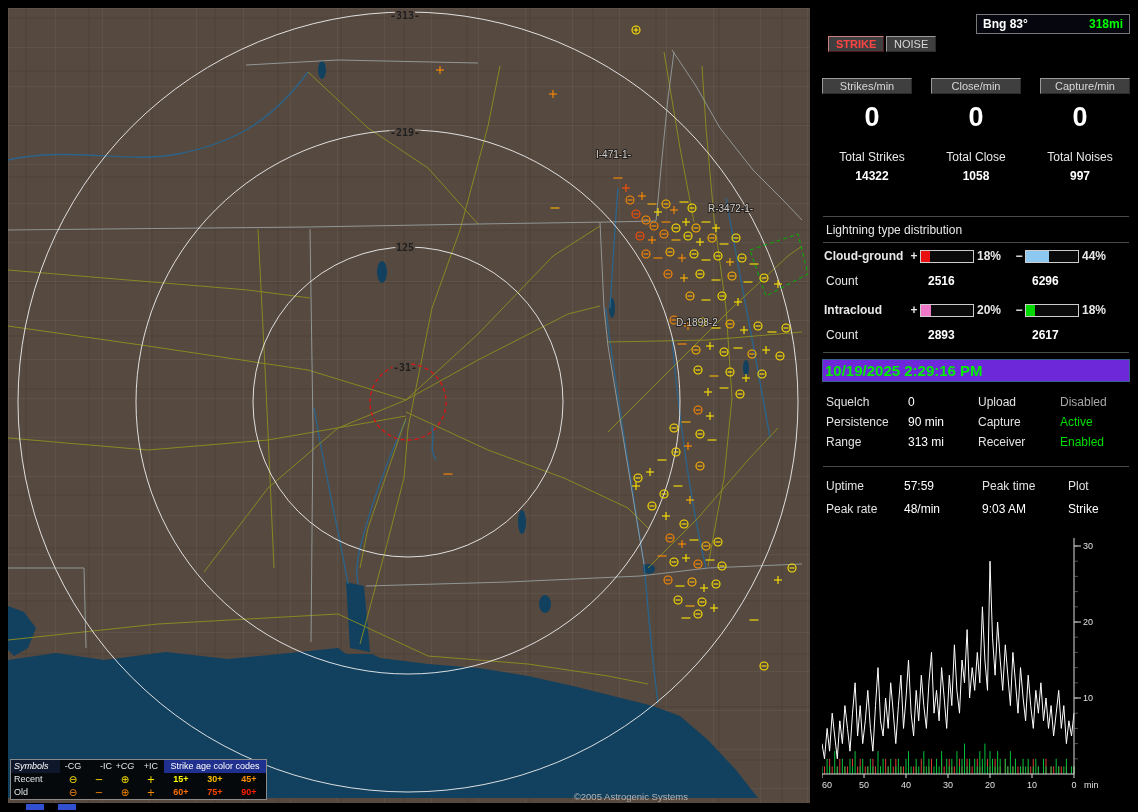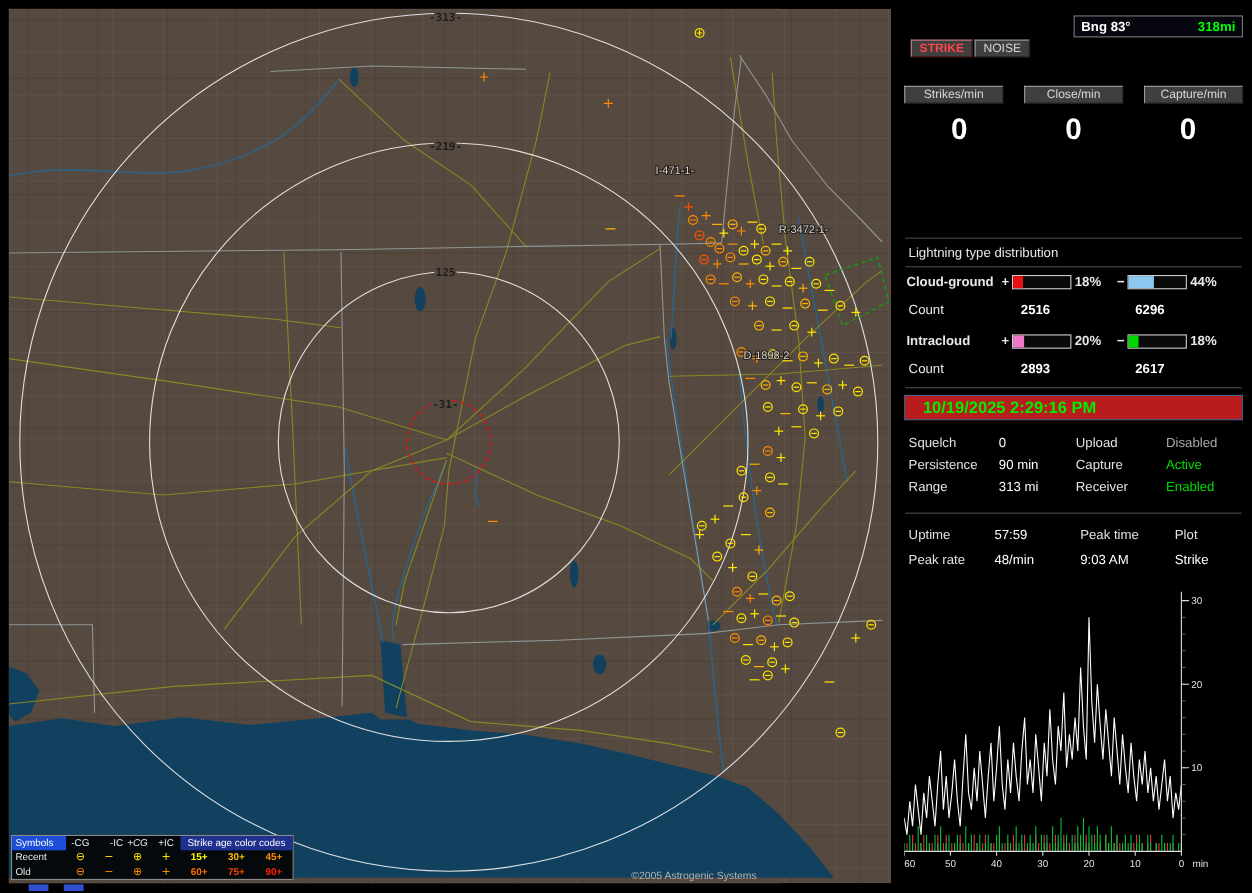--- a/index.html
+++ b/index.html
@@ -16,21 +16,21 @@
   #map-copyright{position:absolute;right:22px;top:783px;font-size:9.5px;color:#b4b4b4;}
 
   
   #legend{position:absolute;left:2px;top:751px;background:rgba(4,4,4,.92);
           border:1px solid #8a8a8a;font-size:9px;line-height:13px;color:#e6e6e6;}
   .lg-row{display:flex;height:13px;align-items:center;}
   .lg-cell{text-align:center;overflow:hidden;white-space:nowrap;}
   .lg-name{width:46px;text-align:left;padding-left:3px;}
   .lg-sym{width:26px;font-family:"DejaVu Sans",sans-serif;font-size:10px;}
   .lg-age{width:34px;font-weight:bold;}
-  .lg-title{background:#1d4ed8;color:#fff;}
+  .lg-title{background:#0f172a;color:#fff;font-style:italic;}
   .lg-agetitle{width:102px;background:#20308e;color:#fff;}
 
   
   #panel{position:absolute;left:820px;top:8px;width:312px;height:796px;background:#000;font-size:12px;}
   .abs{position:absolute;margin-top:20px;}
   .btn{background:#3f3f3f;border:1px solid;border-color:#9a9a9a #2b2b2b #2b2b2b #9a9a9a;
        color:#d8d8d8;font:11px "Liberation Sans",sans-serif;padding:1px 7px;cursor:default;}
   #strike-btn{color:#ff4444;font-weight:bold;border-color:#c97d7d #4d1616 #4d1616 #c97d7d;}
   #bng-box{position:absolute;right:2px;top:6px;width:140px;height:18px;border:1px solid #787878;
            background:#06060f;display:flex;justify-content:space-between;align-items:center;
@@ -54,22 +54,22 @@
   .dist-label{width:84px;font-weight:bold;}
   .sign{width:12px;text-align:center;font-weight:bold;}
   .bar{width:52px;height:11px;border:1px solid #cdcdcd;background:#0a0a0a;position:relative;}
   .bar i{position:absolute;left:0;top:0;bottom:0;}
   .pct{width:36px;font-weight:bold;padding-left:3px;}
   .count-row{left:6px;right:0;height:14px;}
   .count-row .cl{position:absolute;left:0;}
   .count-row .c1{position:absolute;left:102px;font-weight:bold;color:#fff;}
   .count-row .c2{position:absolute;left:206px;font-weight:bold;color:#fff;}
 
-  #date-box{top:331px;left:2px;right:2px;height:21px;border:1px solid #3a618d;background:#b91c1c;
-            color:#00ee00;font-weight:bold;font-size:15px;line-height:21px;padding-left:16px;}
+  #date-box{top:331px;left:2px;right:2px;height:21px;border:1px solid #3a618d;background:#6d28d9;
+            color:#00ee00;font-weight:bold;font-size:15px;line-height:21px;padding-left:2px;}
 
   #status-grid{top:364px;left:6px;right:2px;display:grid;
                grid-template-columns:82px 70px 82px auto;grid-auto-rows:20px;align-items:center;}
   .s-label{color:#e2e2e2;} .s-val{color:#fff;}
 
   #session-grid{top:446px;left:6px;right:2px;display:grid;
                 grid-template-columns:78px 78px 86px auto;grid-auto-rows:23px;align-items:center;}
   #trend-label-row{top:502px;left:6px;}
   #trend-label-row span{margin-right:22px;}
 
@@ -693,20 +693,34 @@
     <button class="btn">Close/min</button>
     <button class="btn">Capture/min</button>
   </div>
 
   <div id="zero-row" class="abs">
     <div>0</div>
     <div>0</div>
     <div>0</div>
   </div>
 
+  <div id="totals-row" class="abs">
+    <div class="tot">
+        <div class="tlabel">Total Strikes</div>
+        <div class="tvalue">14322</div>
+      </div>
+    <div class="tot">
+        <div class="tlabel">Total Close</div>
+        <div class="tvalue">1058</div>
+      </div>
+    <div class="tot">
+        <div class="tlabel">Total Noises</div>
+        <div class="tvalue">997</div>
+      </div>
+  </div>
 
   <div class="divider abs" style="top:188px;"></div>
   <div id="ltd-title" class="abs">Lightning type distribution</div>
   <div class="divider abs" style="top:214px;"></div>
 
   <div class="dist-row abs" style="top:221px;">
     <span class="dist-label">Cloud-ground</span>
     <span class="sign">+</span>
     <span class="bar">
         <i style="width: 18%; background: rgb(232, 16, 16);"></i>

